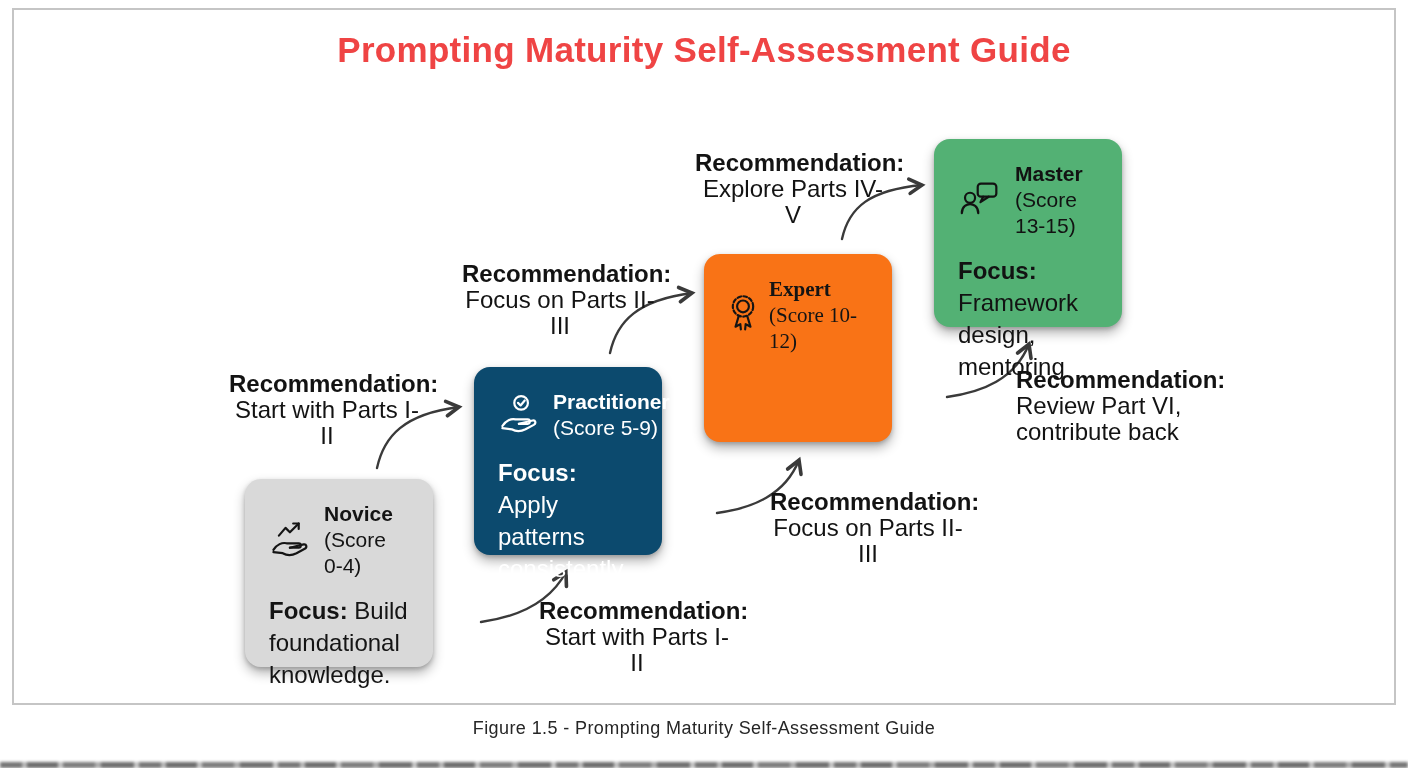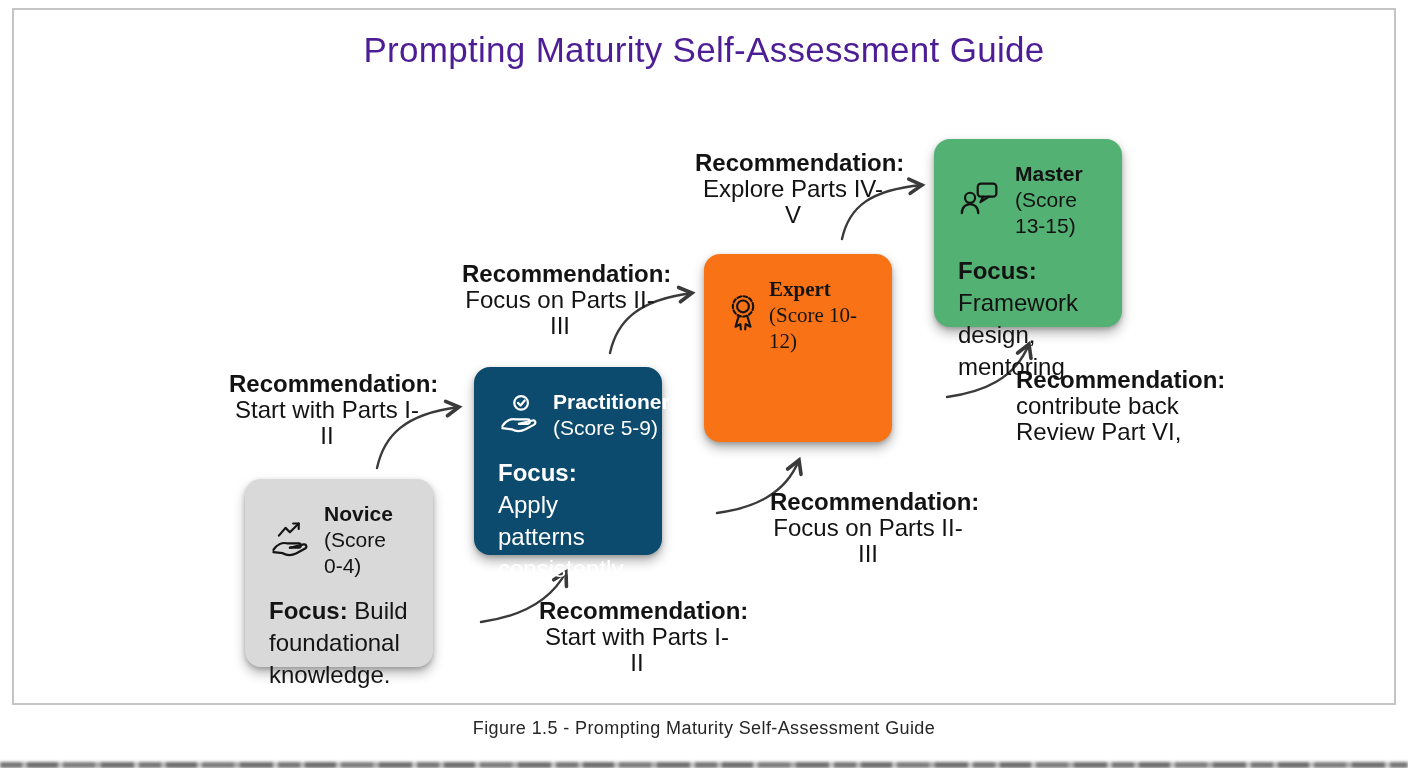--- a/index.html
+++ b/index.html
@@ -9,21 +9,21 @@
   .canvas{
     position:relative;width:1408px;height:768px;background:#ffffff;overflow:hidden;
     font-family:"Liberation Sans", sans-serif;color:var(--ink);
   }
   .frame{
     position:absolute;left:12px;top:8px;width:1380px;height:693px;
     border:2px solid var(--frame);background:transparent;
   }
   .diagram-title{
     position:absolute;left:0;right:0;top:30px;text-align:center;
-    font-size:35px;font-weight:400;letter-spacing:.3px;color:#4c1d95;margin:0;
+    font-size:35px;font-weight:700;letter-spacing:.3px;color:#ef4444;margin:0;
   }
   .figure-caption{
     position:absolute;left:0;right:0;top:718px;text-align:center;
     font-size:18px;font-weight:400;letter-spacing:.4px;color:#262626;
   }
   .crop-strip{
     position:absolute;left:0;right:0;bottom:0;height:6px;opacity:.7;
     background-image:repeating-linear-gradient(90deg,
       #3b3b3b 0 22px,#9a9a9a 22px 27px,#2e2e2e 27px 58px,#aaaaaa 58px 63px,
       #454545 63px 95px,#8a8a8a 95px 101px,#303030 101px 134px,#b0b0b0 134px 139px);
@@ -173,19 +173,19 @@
   <div class="rec" id="rec-4">
     <div class="rec-label">Recommendation:</div>
     <div class="rec-line">Start with Parts I-II</div>
   </div>
   <div class="rec" id="rec-5">
     <div class="rec-label">Recommendation:</div>
     <div class="rec-line">Focus on Parts II-III</div>
   </div>
   <div class="rec" id="rec-6">
     <div class="rec-label">Recommendation:</div>
+    <div class="rec-line">Review Part VI,</div>
     <div class="rec-line">contribute back</div>
-    <div class="rec-line">Review Part VI,</div>
   </div>
 
   <div class="figure-caption">Figure 1.5 - Prompting Maturity Self-Assessment Guide</div>
   <div class="crop-strip"></div>
 </div>
 
 </body></html>

